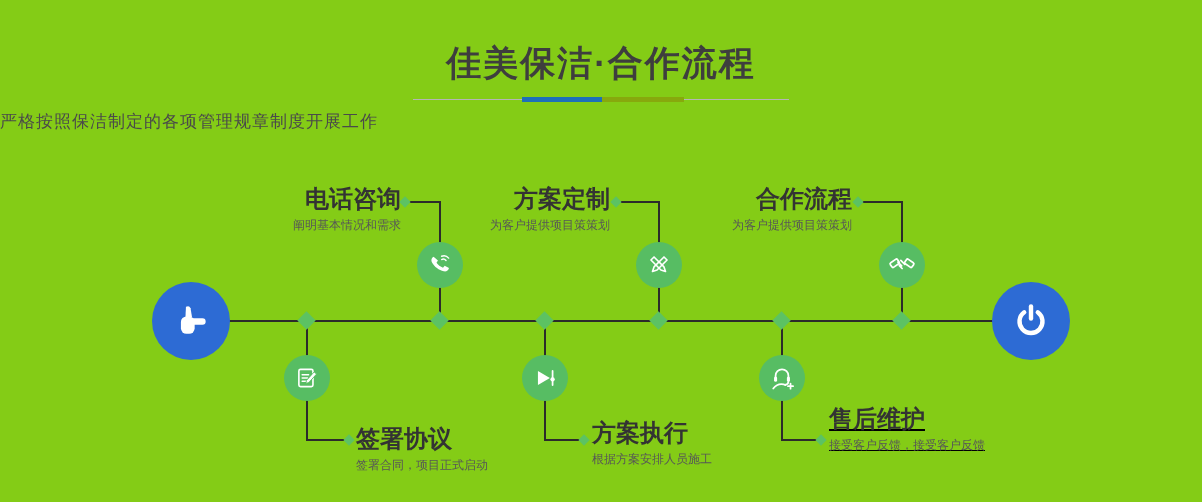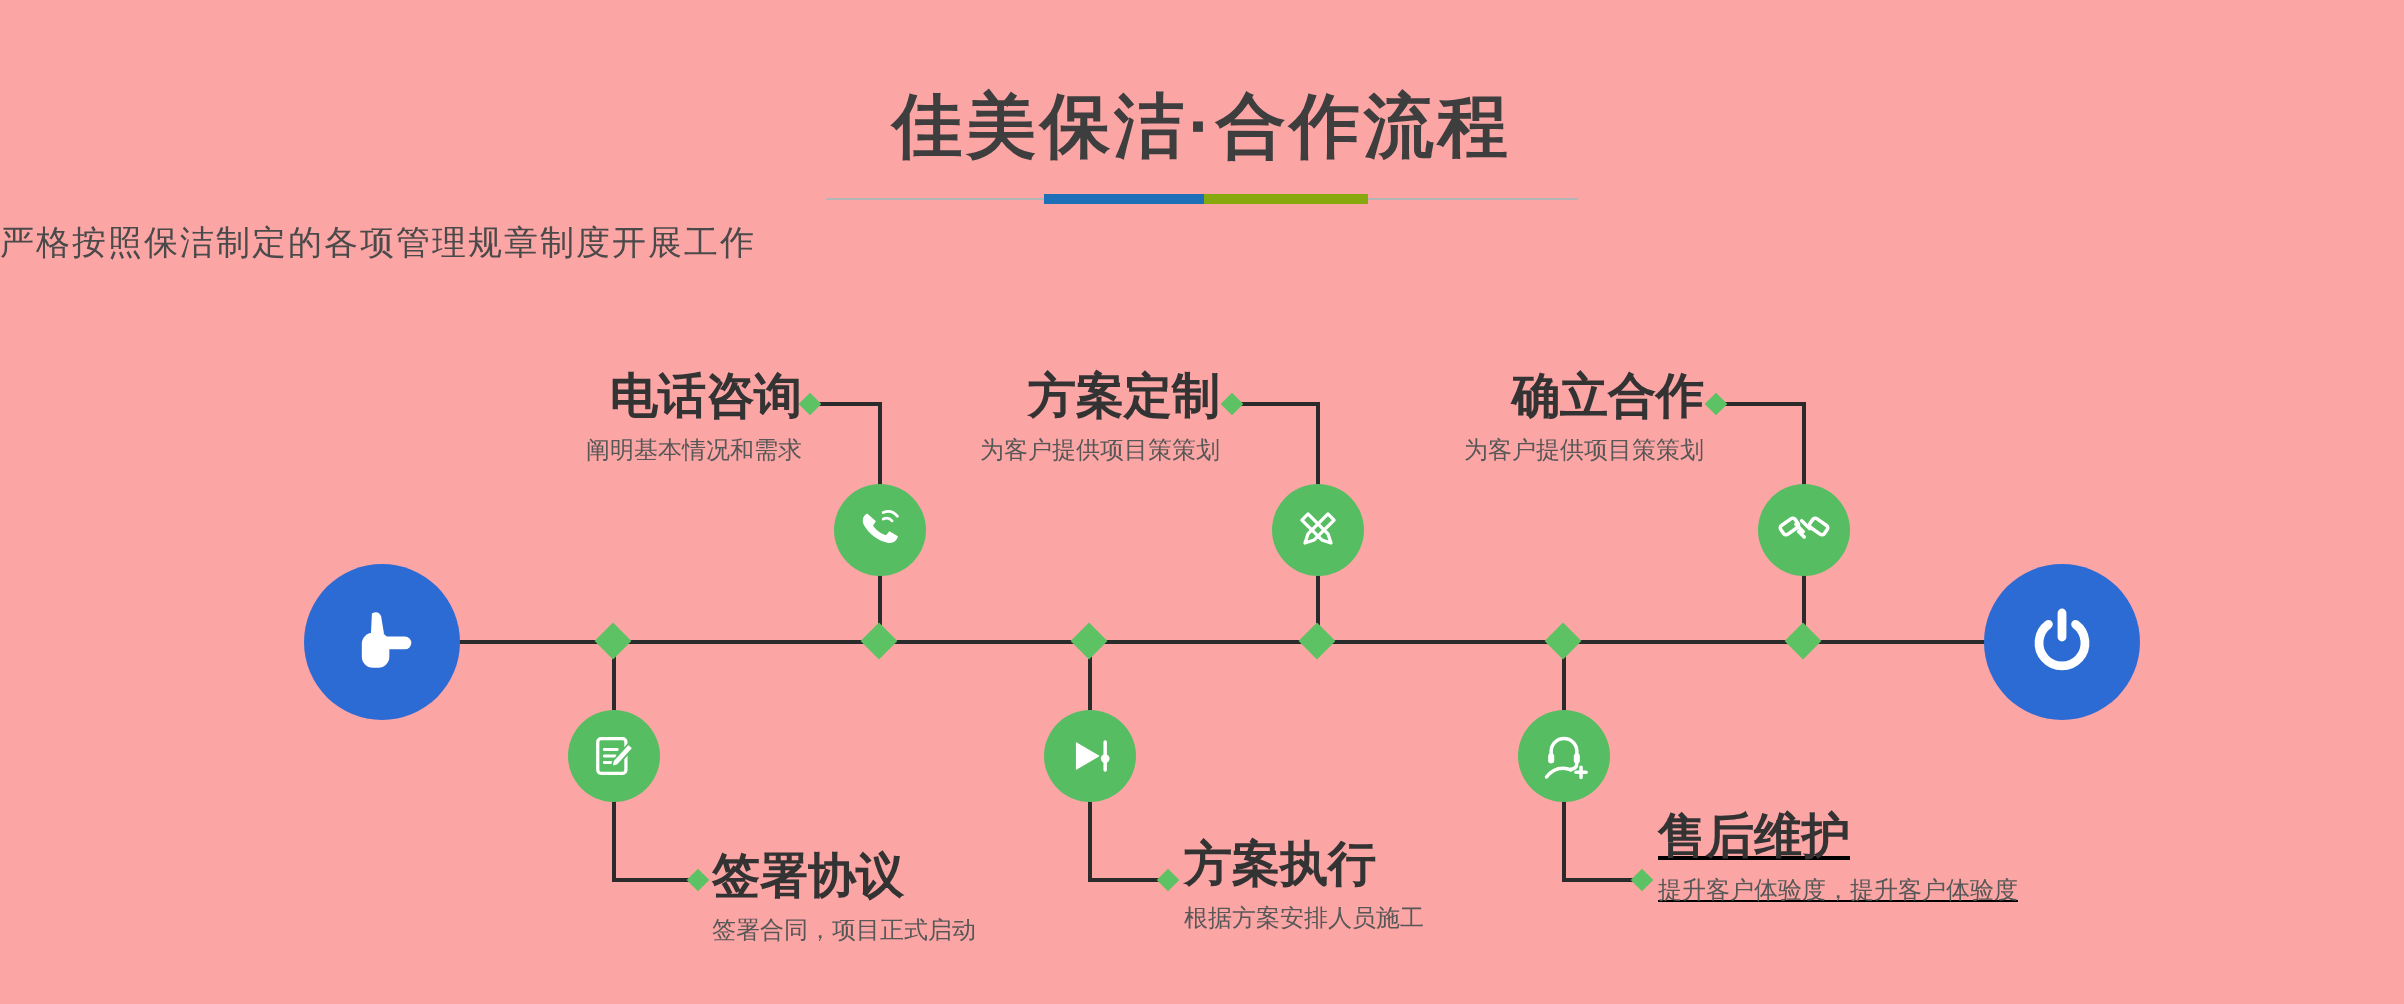--- a/index.html
+++ b/index.html
@@ -1,16 +1,16 @@
 <!DOCTYPE html>
 <html><head>
 <meta charset="utf-8">
 <style>
   html,body{margin:0;padding:0;background:#fff;}
-  .canvas{position:relative;width:1202px;height:502px;background:#fca5a5;
+  .canvas{position:relative;width:1202px;height:502px;background:#84cc16;
           font-family:"Liberation Sans","DejaVu Sans",sans-serif;overflow:hidden;}
 
   
   .page-title{position:absolute;top:40px;left:0;width:100%;text-align:center;
               font-size:35px;font-weight:bold;color:#3e3e3e;letter-spacing:2px;}
   .divider{position:absolute;top:97px;left:413px;width:376px;height:5px;}
   .divider .base{position:absolute;top:2px;left:0;width:100%;height:1px;background:#b5b5b5;}
   .divider .seg-blue{position:absolute;top:0;left:109px;width:80px;height:5px;background:#1d70b8;}
   .divider .seg-green{position:absolute;top:0;left:189px;width:82px;height:5px;background:#87a90d;}
   .page-subtitle{position:absolute;top:110px;left:0;width:100%;text-align:left;
@@ -158,30 +158,30 @@
 
   <div class="label top" style="right:801px;top:188px;">
     <div class="step-title">电话咨询</div>
     <div class="step-desc">阐明基本情况和需求</div>
   </div>
   <div class="label top" style="right:592px;top:188px;margin-left:10px;">
     <div class="step-title">方案定制</div>
     <div class="step-desc">为客户提供项目策策划</div>
   </div>
   <div class="label top" style="right:350px;top:188px;">
-    <div class="step-title">确立合作</div>
+    <div class="step-title">合作流程</div>
     <div class="step-desc">为客户提供项目策策划</div>
   </div>
 
   <div class="label bottom" style="left:356px;top:428px;">
     <div class="step-title">签署协议</div>
     <div class="step-desc">签署合同，项目正式启动</div>
   </div>
   <div class="label bottom" style="left:592px;top:422px;">
     <div class="step-title">方案执行</div>
     <div class="step-desc">根据方案安排人员施工</div>
   </div>
   <div class="label bottom" style="left:829px;top:408px;text-decoration:underline;">
     <div class="step-title">售后维护</div>
-    <div class="step-desc">提升客户体验度，提升客户体验度</div>
+    <div class="step-desc">接受客户反馈，接受客户反馈</div>
   </div>
 
 </div>
 
 </body></html>

